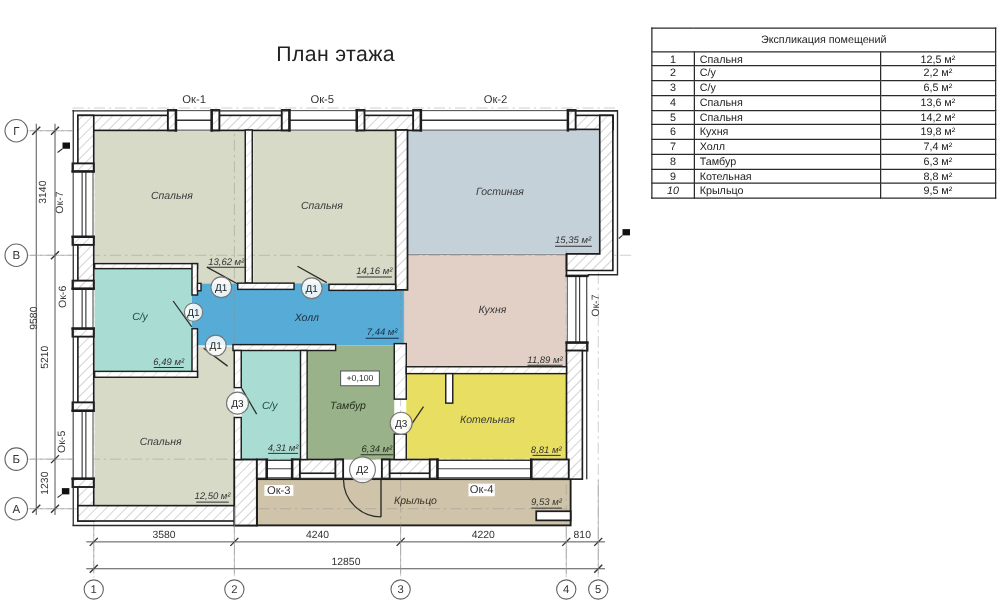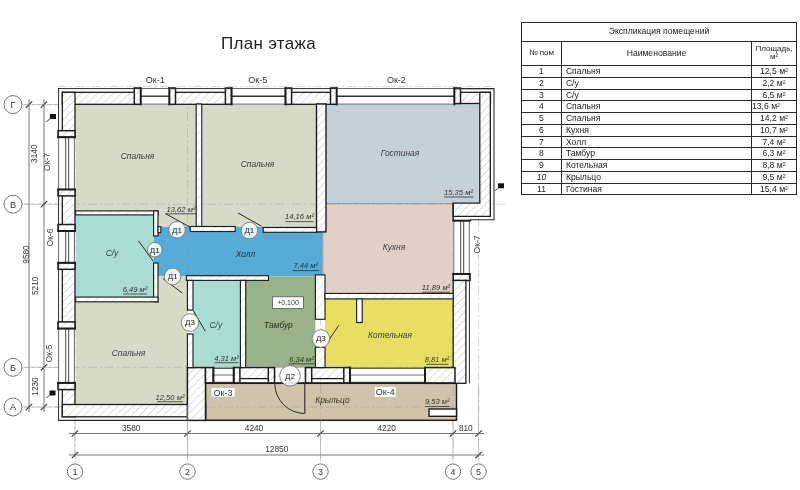--- a/index.html
+++ b/index.html
@@ -401,53 +401,48 @@
 <rect x="498" y="183.3" width="6" height="5" fill="#111"></rect>
     <line x1="498" y1="188.3" x2="495" y2="190.8" stroke="#333" stroke-width="0.9"></line>
 </svg>
 
 <table id="tbl" style="border:1.6px solid #222;">
 <tbody>
       <tr>
         <td colspan="3" style="height:18.5px;text-align:center;font-size:8.6px;">Экспликация помещений</td>
       </tr>
 <tr>
-        <td style="width:40px;height:24.5px;text-align:center;font-size:8px;">№ пом</td>
-        <td style="width:191px;text-align:center;font-size:8.6px;">Наименование</td>
-        <td style="width:45px;text-align:center;font-size:8px;line-height:8.5px;">Площадь,<br>м²</td>
-      </tr>
-<tr>
         <td style="text-align:center;">1</td>
         <td style="padding-left:4px;">Спальня</td>
         <td style="text-align:center;">12,5 м²</td>
       </tr>
 <tr>
         <td style="text-align:center;">2</td>
         <td style="padding-left:4px;">С/у</td>
         <td style="text-align:center;">2,2 м²</td>
       </tr>
 <tr>
         <td style="text-align:center;">3</td>
         <td style="padding-left:4px;">С/у</td>
         <td style="text-align:center;">6,5 м²</td>
       </tr>
 <tr>
         <td style="text-align:center;">4</td>
         <td style="padding-left:4px;">Спальня</td>
-        <td style="">13,6 м²</td>
+        <td style="text-align:center;">13,6 м²</td>
       </tr>
 <tr>
         <td style="text-align:center;">5</td>
         <td style="padding-left:4px;">Спальня</td>
         <td style="text-align:center;">14,2 м²</td>
       </tr>
 <tr>
         <td style="text-align:center;">6</td>
         <td style="padding-left:4px;">Кухня</td>
-        <td style="text-align:center;">10,7 м²</td>
+        <td style="text-align:center;">19,8 м²</td>
       </tr>
 <tr>
         <td style="text-align:center;">7</td>
         <td style="padding-left:4px;">Холл</td>
         <td style="text-align:center;">7,4 м²</td>
       </tr>
 <tr>
         <td style="text-align:center;">8</td>
         <td style="padding-left:4px;">Тамбур</td>
         <td style="text-align:center;">6,3 м²</td>
@@ -455,18 +450,13 @@
 <tr>
         <td style="text-align:center;">9</td>
         <td style="padding-left:4px;">Котельная</td>
         <td style="text-align:center;">8,8 м²</td>
       </tr>
 <tr>
         <td style="text-align:center;font-style:italic;">10</td>
         <td style="padding-left:4px;">Крыльцо</td>
         <td style="text-align:center;">9,5 м²</td>
       </tr>
-<tr>
-        <td style="text-align:center;">11</td>
-        <td style="padding-left:4px;">Гостиная</td>
-        <td style="text-align:center;">15,4 м²</td>
-      </tr>
 </tbody>
   </table>
 </body></html>

